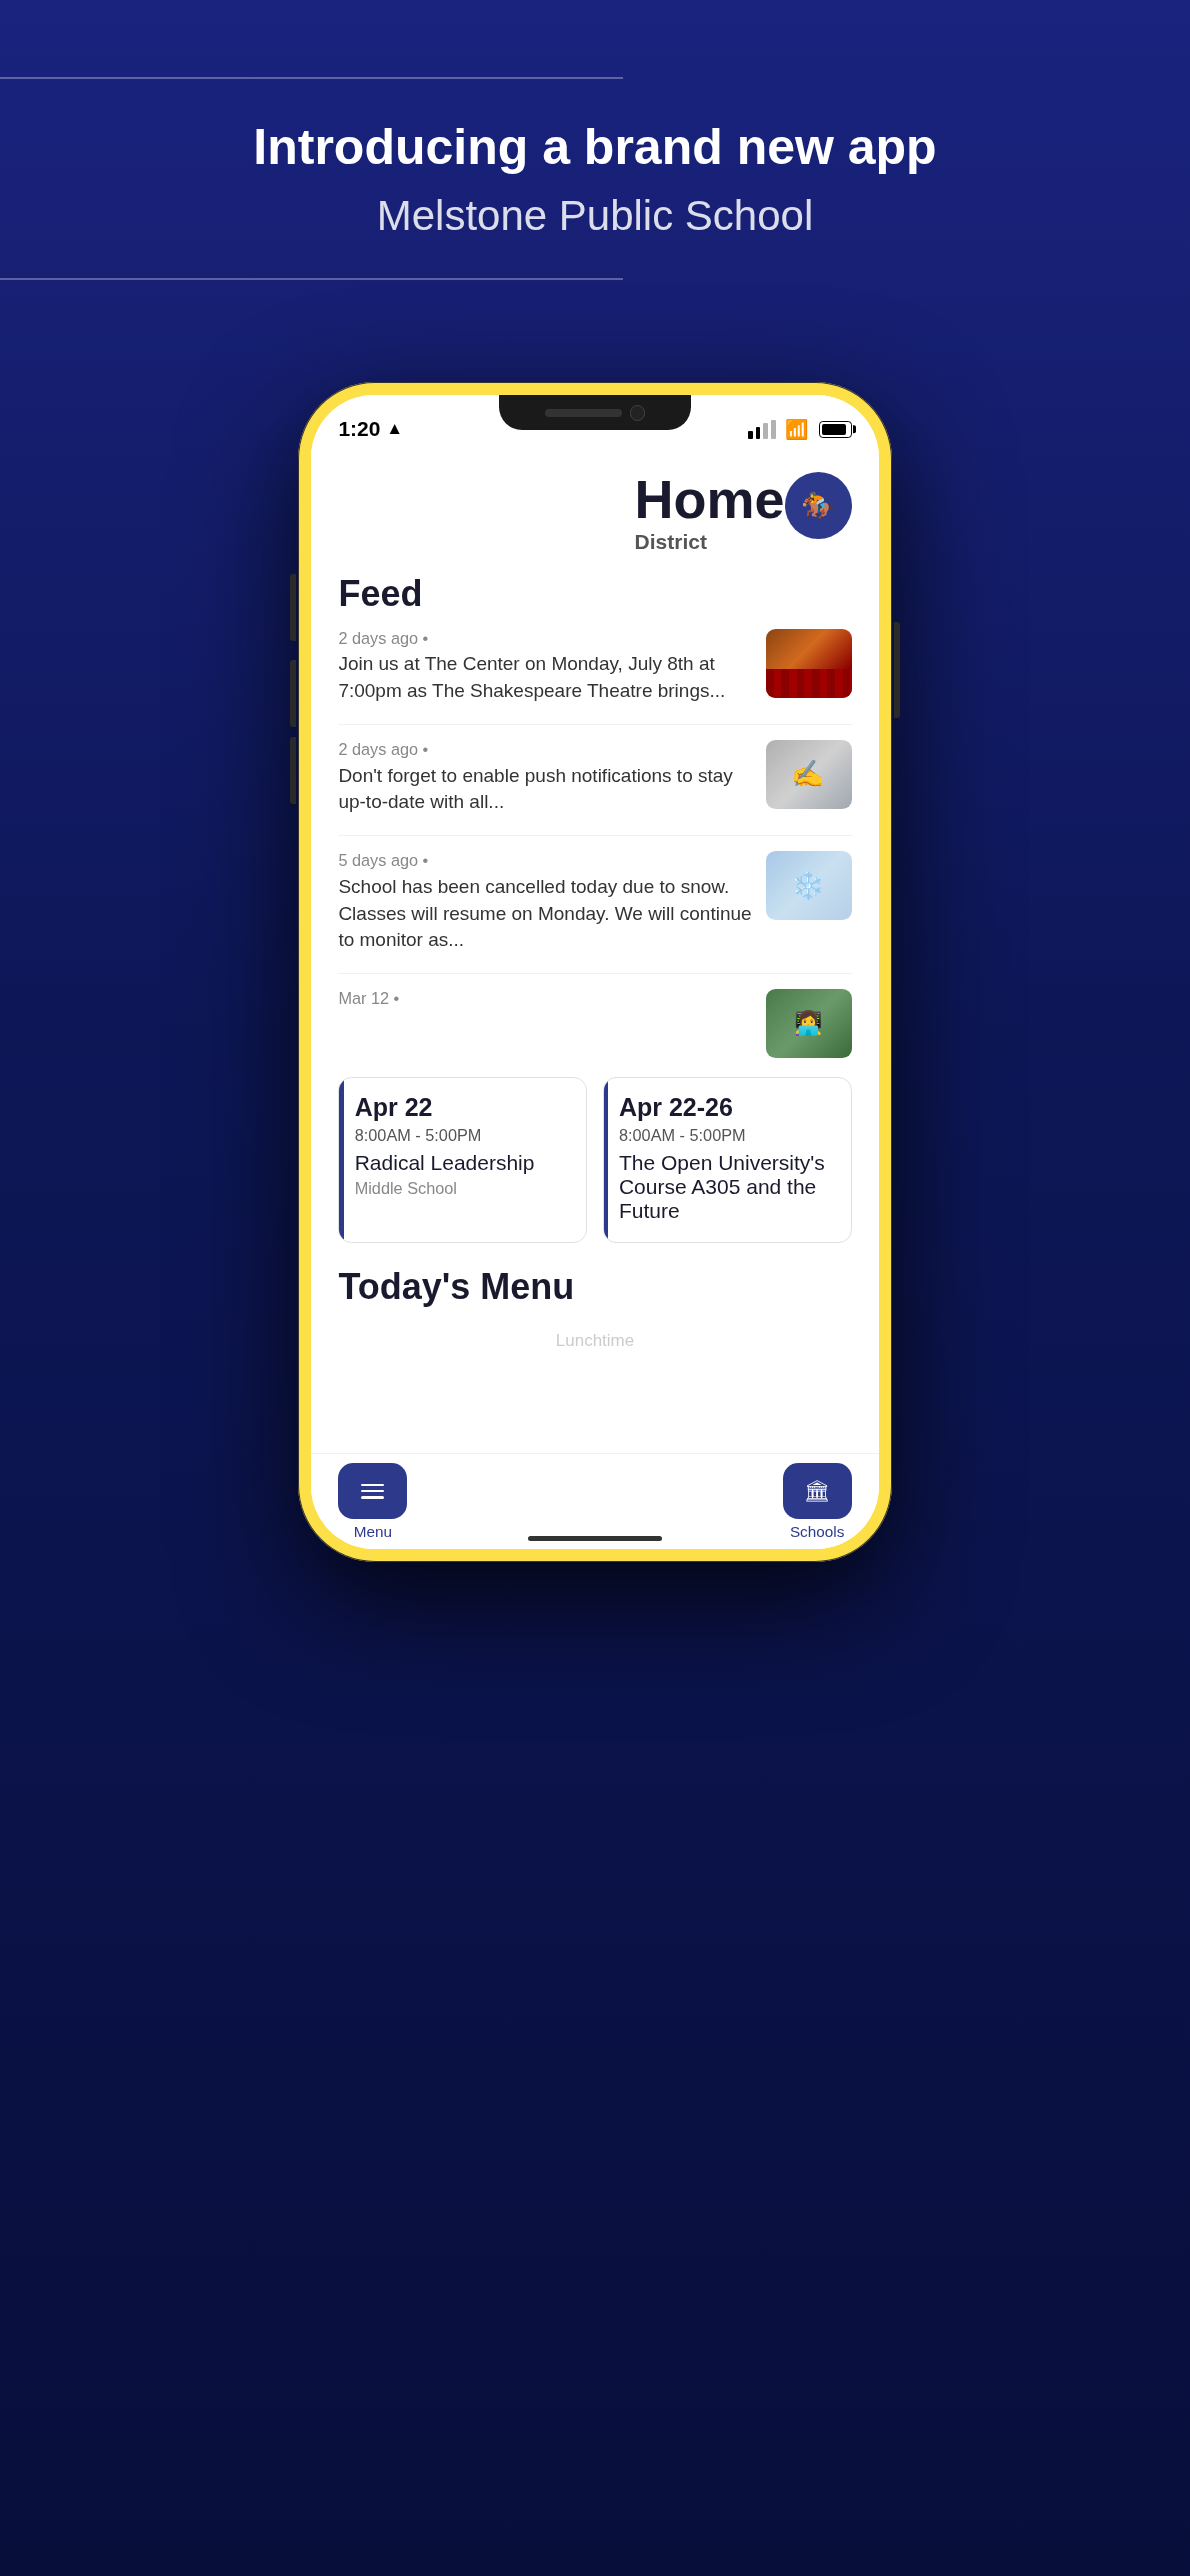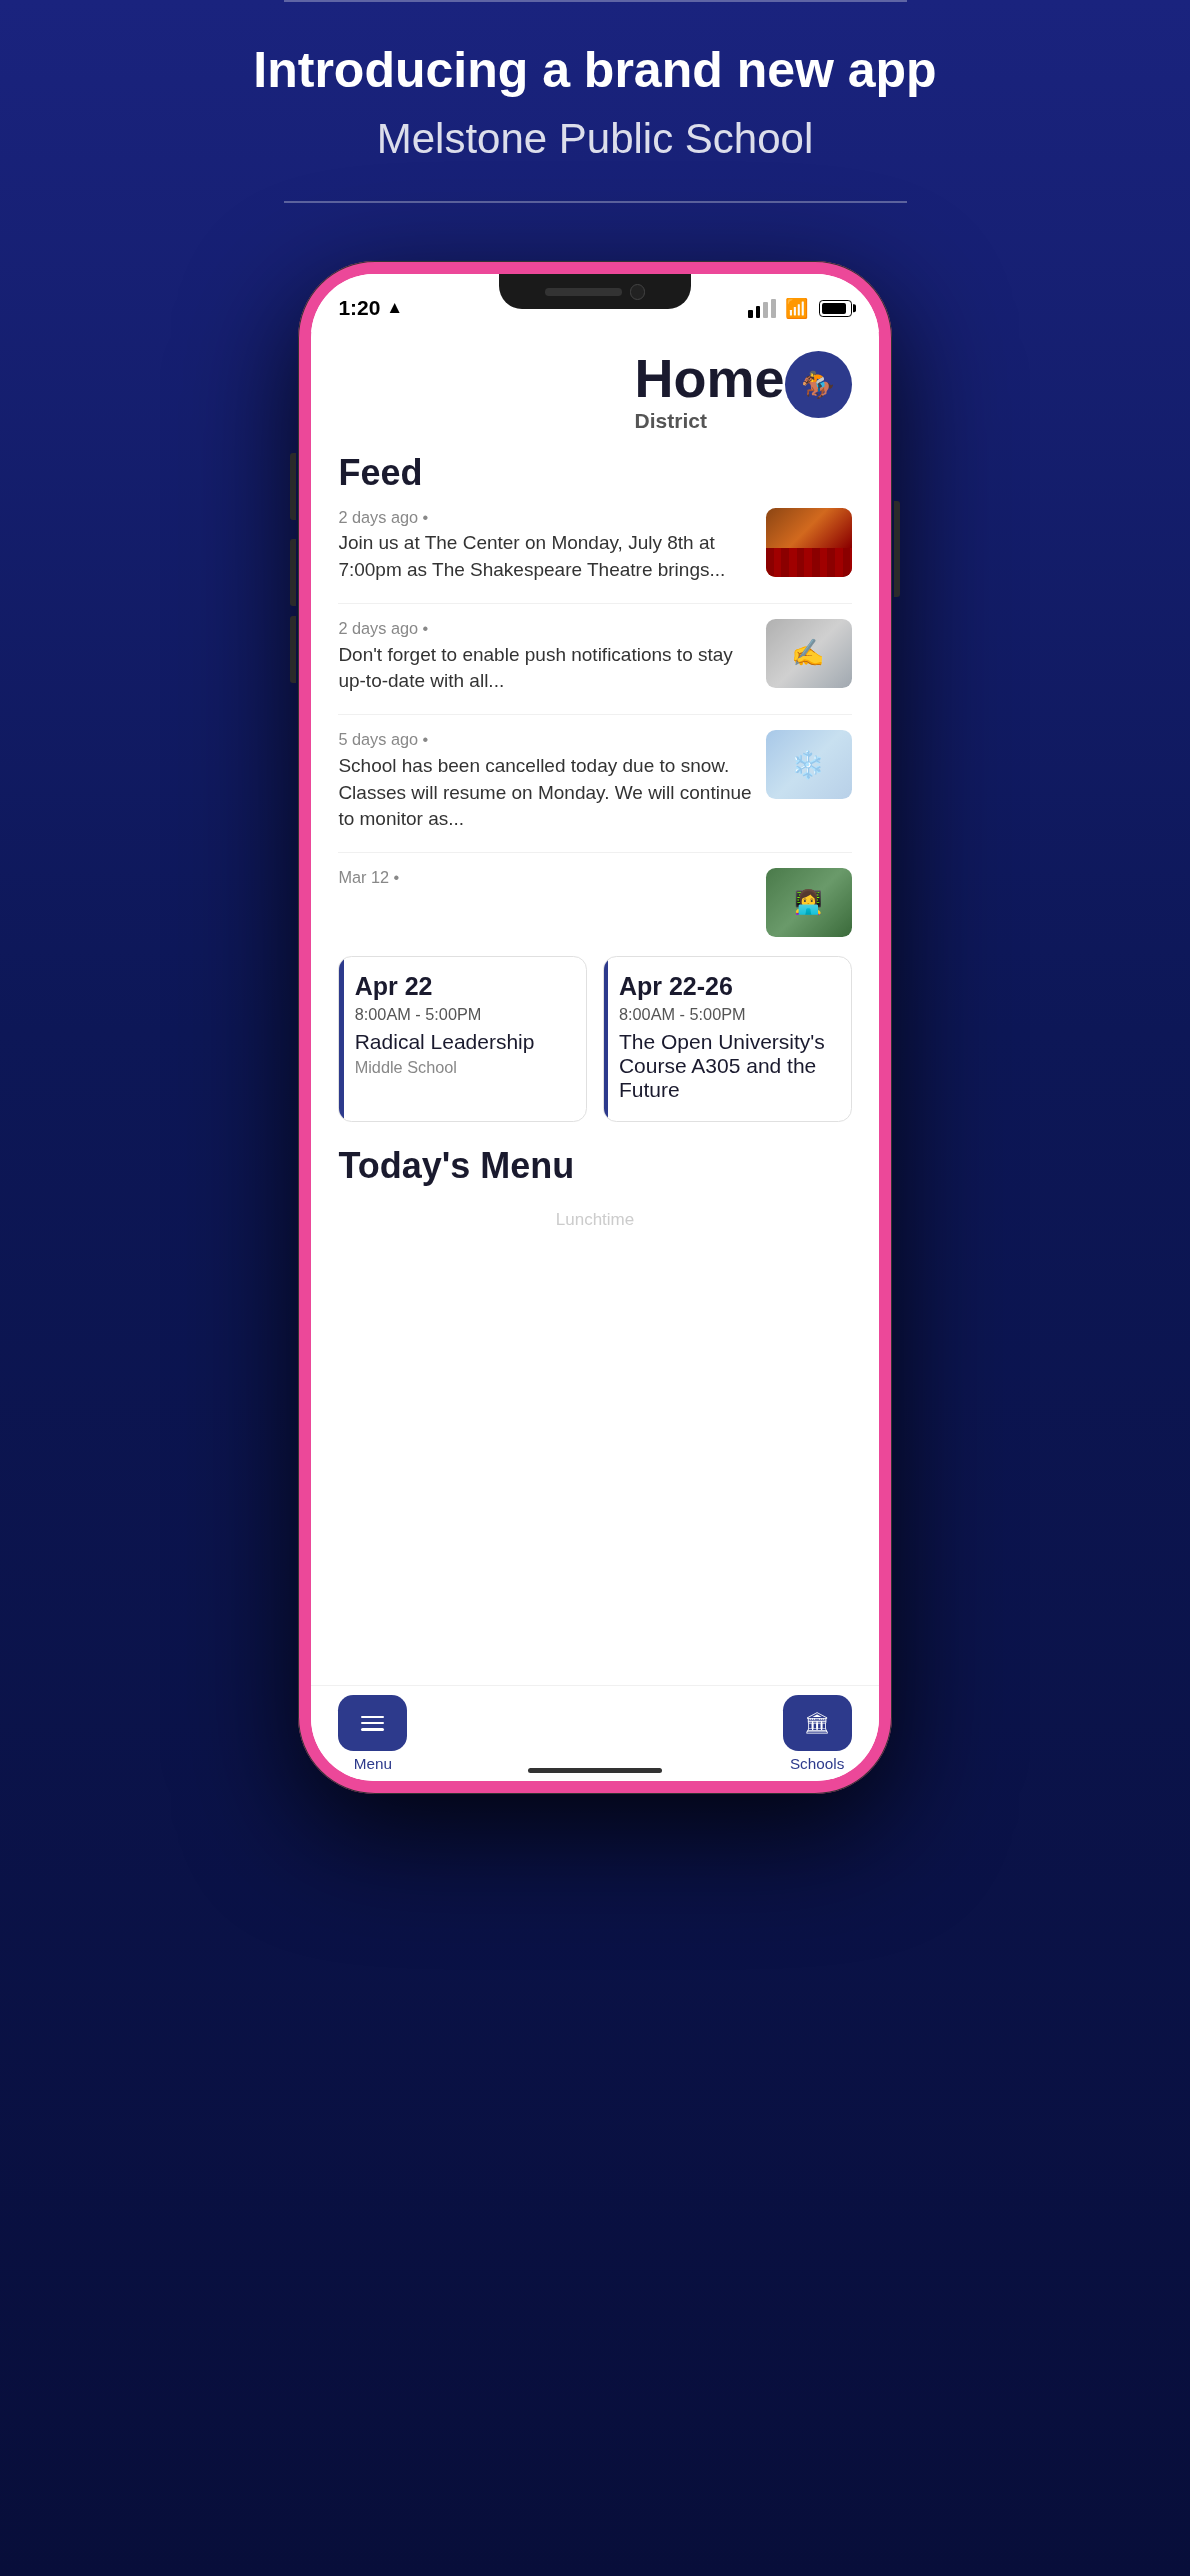--- a/index.html
+++ b/index.html
@@ -13,21 +13,21 @@
       align-items: center;
       font-family: -apple-system, BlinkMacSystemFont, 'Helvetica Neue', Arial, sans-serif;
       overflow: hidden;
     }
 
     
     .intro-section {
       width: 100%;
       display: flex;
       flex-direction: column;
-      align-items: center;
+      padding-top: 77px;
     }
 
     .divider-top {
       width: 623px;
       height: 1.9px;
       background: rgba(255,255,255,0.3);
       margin-bottom: 38px;
     }
 
     .intro-title {
@@ -54,26 +54,27 @@
     }
 
     
     .phone-wrapper {
       margin-top: 58px;
       position: relative;
     }
 
     .phone-outer {
       width: 594px;
-      height: 1533px;
-      background: #ec4899;
+      height: 1180px;
+      background: #fde047;
       border-radius: 77px;
       padding: 13.4px;
       box-shadow: 0 38px 115px rgba(0,0,0,0.8), inset 0 0 0 1px #333;
       position: relative;
+      margin-top: 44px;
     }
 
     
     .phone-outer::before {
       content: '';
       position: absolute;
       left: -7.7px;
       top: 192px;
       width: 5.8px;
       height: 67px;

